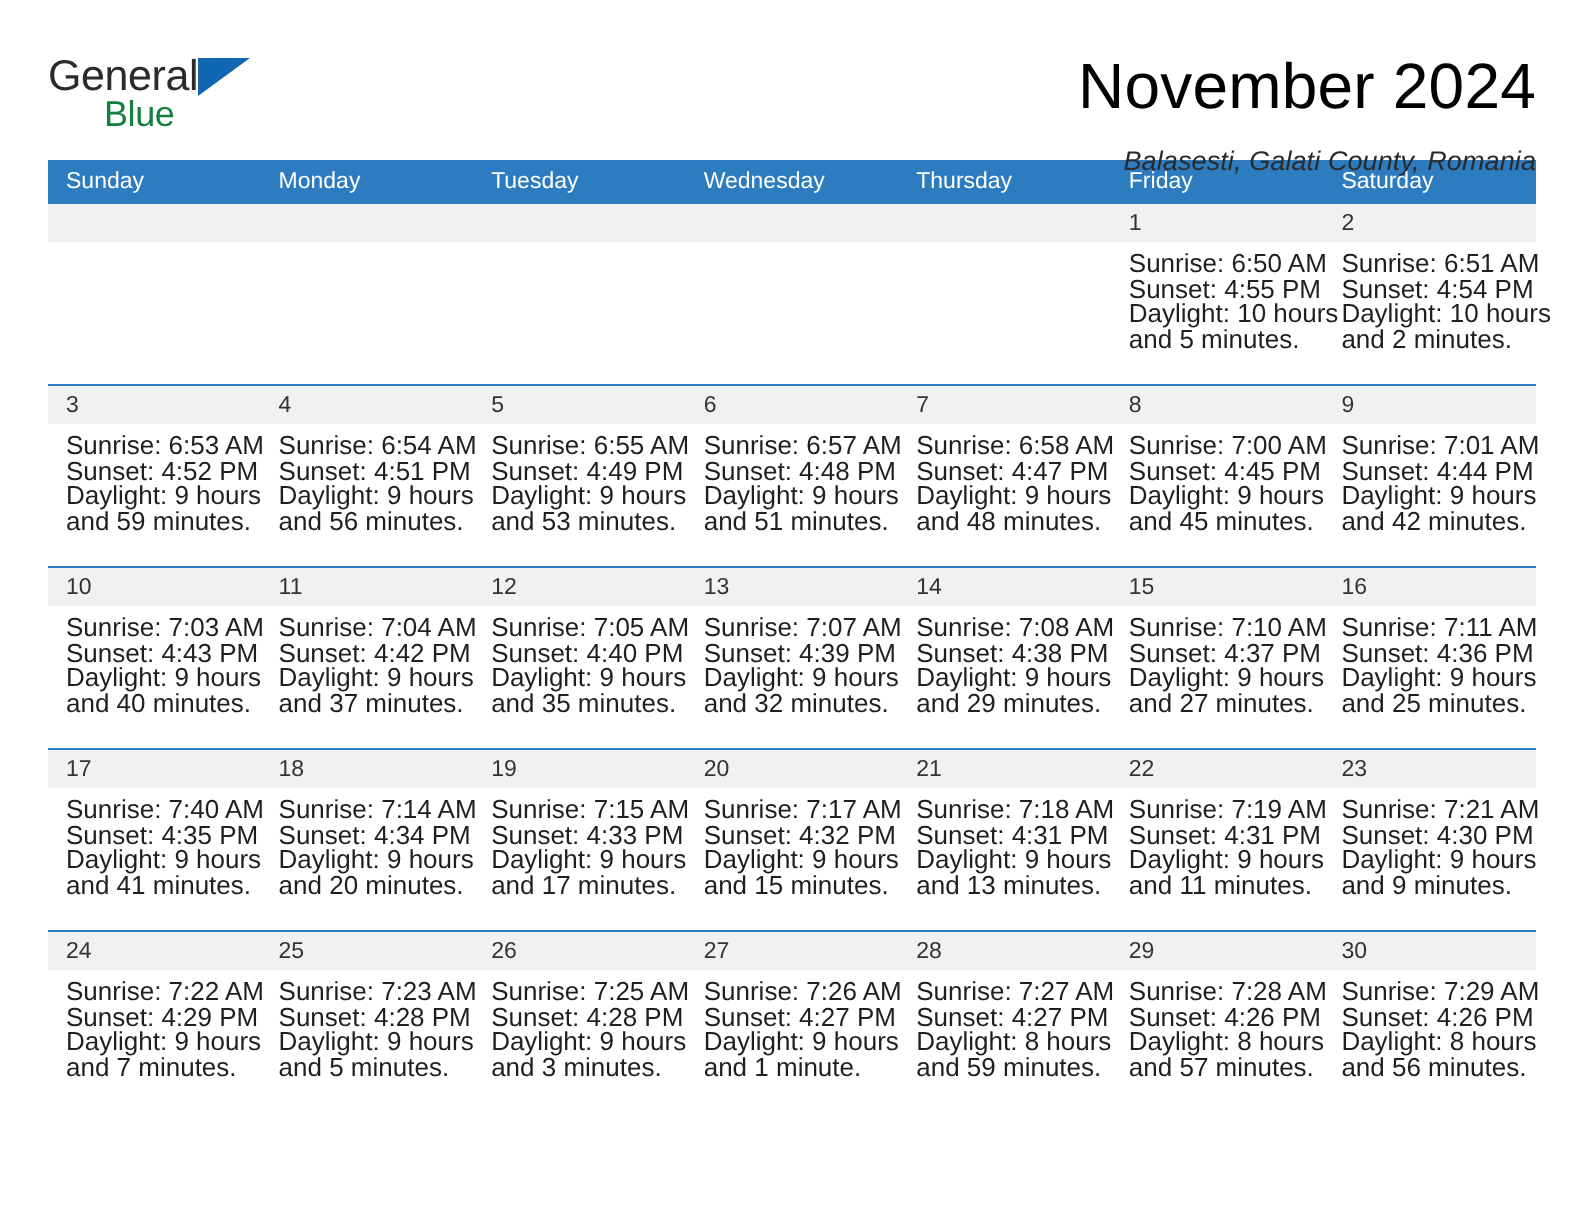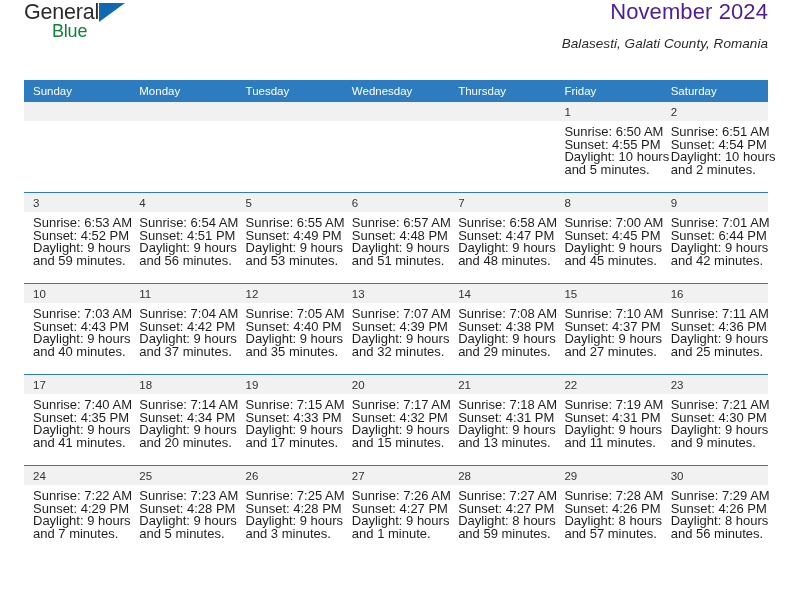--- a/index.html
+++ b/index.html
@@ -20,20 +20,21 @@
     height: 612px;
     box-sizing: border-box;
     padding: 0 24px;
   }
 
   
   .header {
     display: flex;
     align-items: flex-start;
     justify-content: space-between;
+    padding-top: 26px;
     height: 74px;
     box-sizing: border-box;
   }
   .logo {
     position: relative;
     width: 118px;
     height: 46px;
     line-height: 1;
     user-select: none;
   }
@@ -60,23 +61,23 @@
     top: 22px;
     font-size: 18px;
     letter-spacing: -0.2px;
     color: #15803d;
   }
   .titles {
     text-align: right;
     padding-top: 0px;
   }
   .cal-title {
-    font-size: 22px;
+    font-size: 32px;
     font-weight: normal;
-    color: #4c1d95;
+    color: #000000;
     line-height: 1.1;
     margin: 0;
     letter-spacing: 0.1px;
   }
   .cal-subtitle {
     font-size: 13.5px;
     color: #2a2a2a;
     margin-top: 12px;
     letter-spacing: 0.05px;
     font-style: italic;
@@ -247,21 +248,21 @@
               <div>Sunrise: 7:00 AM</div>
               <div>Sunset: 4:45 PM</div>
               <div>Daylight: 9 hours</div>
               <div>and 45 minutes.</div>
             </div>
           </td>
           <td>
             <span class="daynum">9</span>
             <div class="cell-body">
               <div>Sunrise: 7:01 AM</div>
-              <div>Sunset: 6:44 PM</div>
+              <div>Sunset: 4:44 PM</div>
               <div>Daylight: 9 hours</div>
               <div>and 42 minutes.</div>
             </div>
           </td>
         </tr>
         <tr class="week-row">
           <td>
             <span class="daynum">10</span>
             <div class="cell-body">
               <div>Sunrise: 7:03 AM</div>

